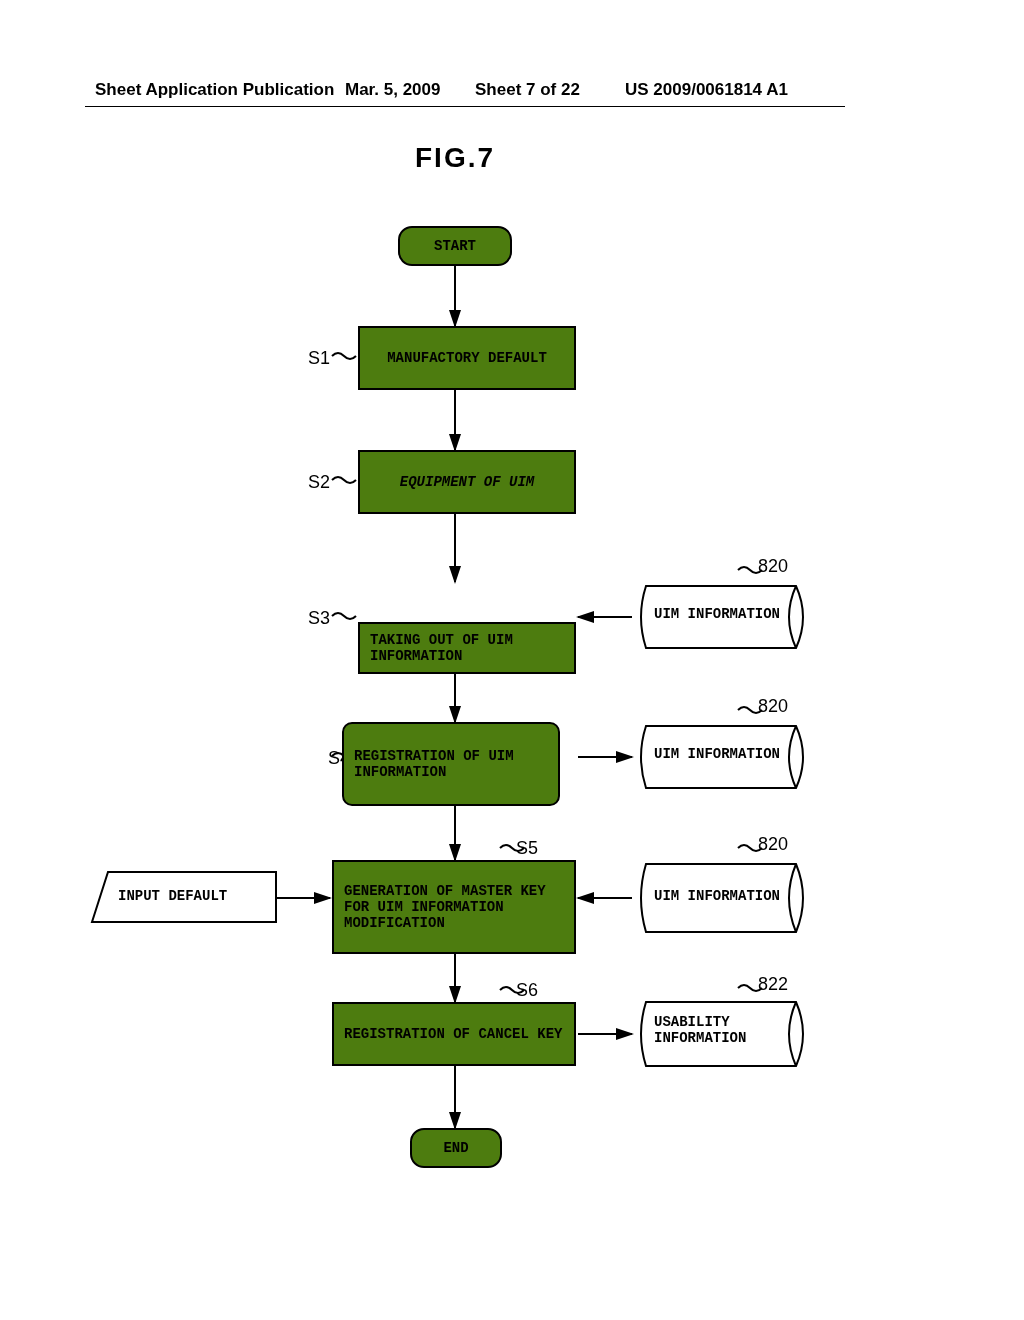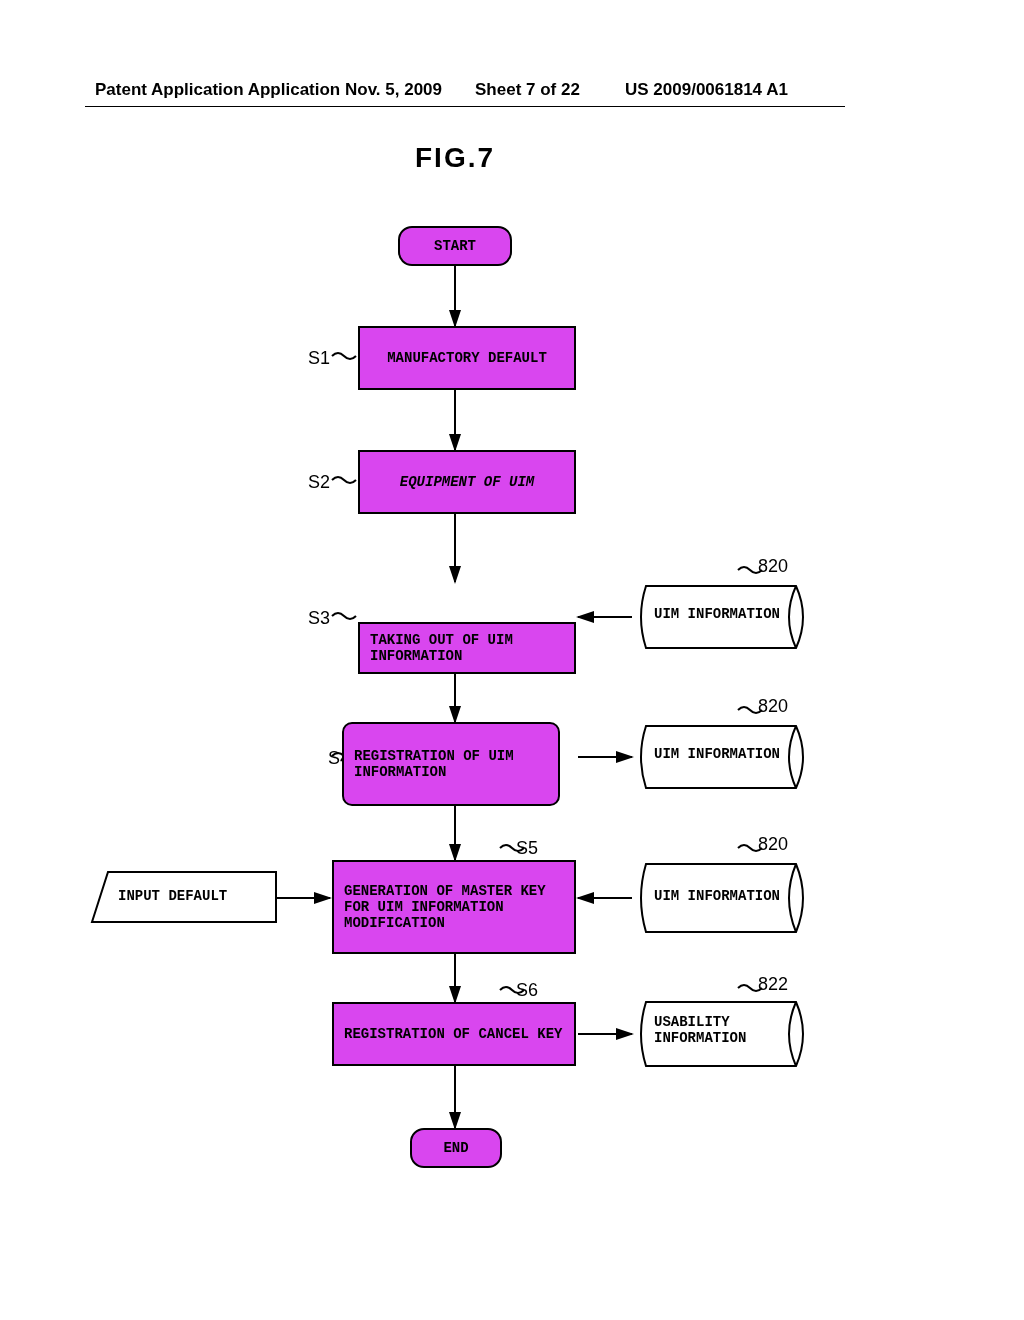--- a/index.html
+++ b/index.html
@@ -41,21 +41,21 @@
   .box {
     position: absolute;
     border: 2px solid #000;
     font-size: 14px;
     display: flex;
     align-items: center;
     padding: 0 10px;
     box-sizing: border-box;
     font-family: 'Courier New', monospace;
     font-weight: bold;
-    background: #d946ef;
+    background: #4d7c0f;
   }
   .box.center { justify-content: center; }
   .terminal {
     border-radius: 14px;
     justify-content: center;
   }
   .step-label {
     position: absolute;
     font-size: 18px;
     font-family: Arial, sans-serif;
@@ -68,22 +68,22 @@
     position: absolute;
     top: 0;
     left: 0;
     pointer-events: none;
   }
 </style>
 </head>
 <body>
 
 <div class="header">
-  <span class="header-left">Patent Application Application</span>
-  <span class="header-date">Nov. 5, 2009</span>
+  <span class="header-left">Sheet Application Publication</span>
+  <span class="header-date">Mar. 5, 2009</span>
   <span class="header-sheet">Sheet 7 of 22</span>
   <span class="header-pubno">US 2009/0061814 A1</span>
 </div>
 <div class="header-line"></div>
 
 <div class="fig-title">FIG.7</div>
 
 <svg class="flowlines" width="1024" height="1320">
   <defs>
     <marker id="arrow" markerWidth="10" markerHeight="10" refX="8" refY="3" orient="auto">

